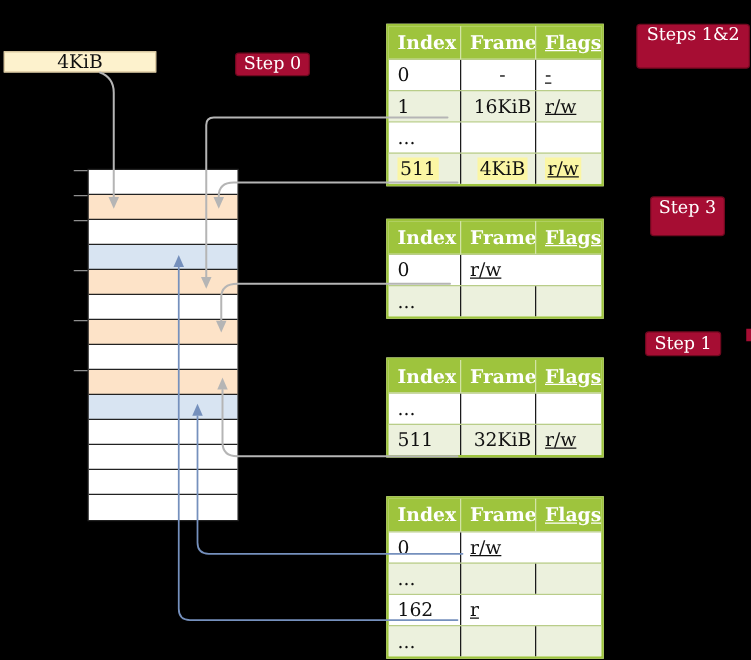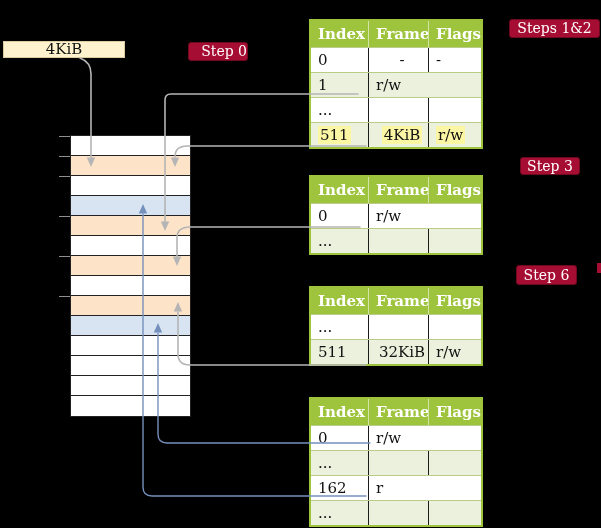--- a/index.html
+++ b/index.html
@@ -7,23 +7,23 @@
          font-family:"DejaVu Serif","Liberation Serif",serif;}
 
   
   .cr3{position:absolute;left:3px;top:41px;width:120px;height:15px;
        background:#fdf2cd;border:1px solid #dcc9a0;color:#111;
        font-size:15px;line-height:15px;text-align:center;}
 
   
   .badge{position:absolute;background:#a60d33;border:1px solid #70081f;border-radius:3px;
          color:#fff;font-size:14px;line-height:16px;text-align:center;box-sizing:border-box;}
-  .badge.b0{left:188px;top:42px;width:60px;height:19px;text-align:right;}
-  .badge.b12{left:509px;top:19px;width:91px;height:19px;}
-  .badge.b3{left:520px;top:157px;width:60px;height:18px;}
+  .badge.b0{left:188px;top:42px;width:60px;height:19px;}
+  .badge.b12{left:509px;top:19px;width:91px;height:36px;}
+  .badge.b3{left:520px;top:157px;width:60px;height:32px;}
   .badge.b4{left:516px;top:265px;width:61px;height:20px;line-height:18px;}
   .frag{position:absolute;left:597px;top:263px;width:4px;height:10px;background:#a60d33;}
 
   
   .memcol{position:absolute;left:70px;top:135px;width:119px;border:1px solid #222;}
   .mrow{height:20px;border-bottom:1px solid #222;background:#fff;box-sizing:border-box;}
   .mrow:last-child{border-bottom:none;}
   .mrow[data-kind="page_table"]{background:#fde3c8;}
   .mrow[data-kind="mapped_page"]{background:#d8e4f2;}
   .tick{position:absolute;left:59px;width:11px;height:1px;background:#8f8f8f;}
@@ -31,40 +31,40 @@
   
   .ptable{position:absolute;left:309px;width:174px;border:2px solid #9ec43d;
           background:#fff;box-sizing:border-box;font-size:15px;color:#111;}
   .thead{display:flex;background:#9ec43d;height:26px;}
   .thead .cell{color:#fff;font-weight:bold;line-height:26px;}
   .thead .cell + .cell{border-left:1px solid rgba(255,255,255,.55);}
   .trow{display:flex;height:25px;border-top:1px solid #b9cd89;box-sizing:border-box;}
   .trow .cell + .cell{border-left:1px solid #1b1b1b;}
   .trow.shade{background:#ecf1dd;}
   .cell{box-sizing:border-box;padding-left:7px;line-height:24px;overflow:hidden;white-space:nowrap;}
-  .c1{width:57px;}.c2{width:60px;text-align:center;}.c3{width:53px;}
+  .c1{width:57px;}.c2{width:60px;text-align:center;}.c3{width:53px;text-decoration:underline;}
   .thead .c1{line-height:26px;}
   .hl{background:#fbf6a4;padding:0 2px;}
 
   .t1{top:19px;}  .t2{top:175px;}  .t3{top:286px;}  .t4{top:397px;}
 
   
   svg.overlay{position:absolute;left:0;top:0;pointer-events:none;}
 </style>
 </head>
 <body>
 
 <div id="stage">
 
   <div class="cr3">4KiB</div>
 
   <div class="badge b0">Step 0</div>
   <div class="badge b12">Steps 1&amp;2</div>
   <div class="badge b3">Step 3</div>
-  <div class="badge b4">Step 6</div>
+  <div class="badge b4">Step 1</div>
   <div class="frag"></div>
 
   <div class="memcol">
     <div class="mrow" data-kind="free"></div>
     <div class="mrow" data-kind="page_table"></div>
     <div class="mrow" data-kind="free"></div>
     <div class="mrow" data-kind="mapped_page"></div>
     <div class="mrow" data-kind="page_table"></div>
     <div class="mrow" data-kind="free"></div>
     <div class="mrow" data-kind="page_table"></div>
@@ -89,20 +89,21 @@
       <div class="cell c2">Frame</div>
       <div class="cell c3">Flags</div>
     </div>
     <div class="trow">
       <div class="cell c1">0</div>
       <div class="cell c2">-</div>
       <div class="cell c3">-</div>
     </div>
     <div class="trow shade">
       <div class="cell c1">1</div>
+      <div class="cell c2">16KiB</div>
       <div class="cell c3">r/w</div>
     </div>
     <div class="trow">
       <div class="cell c1">...</div>
       <div class="cell c2"></div>
       <div class="cell c3"></div>
     </div>
     <div class="trow shade">
       <div class="cell c1"><span class="hl">511</span></div>
       <div class="cell c2"><span class="hl">4KiB</span></div>

